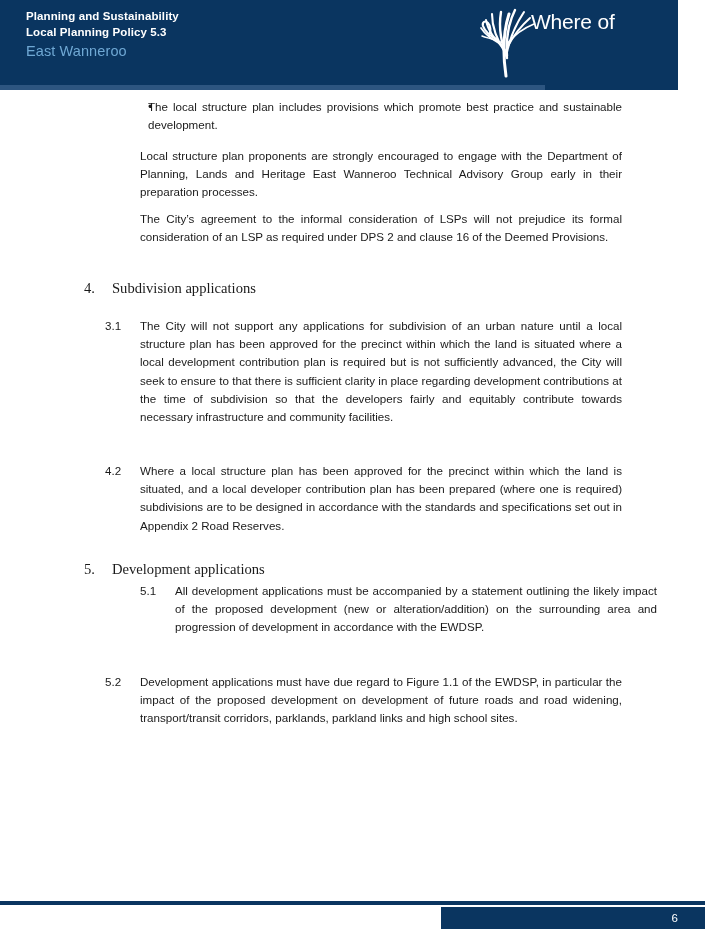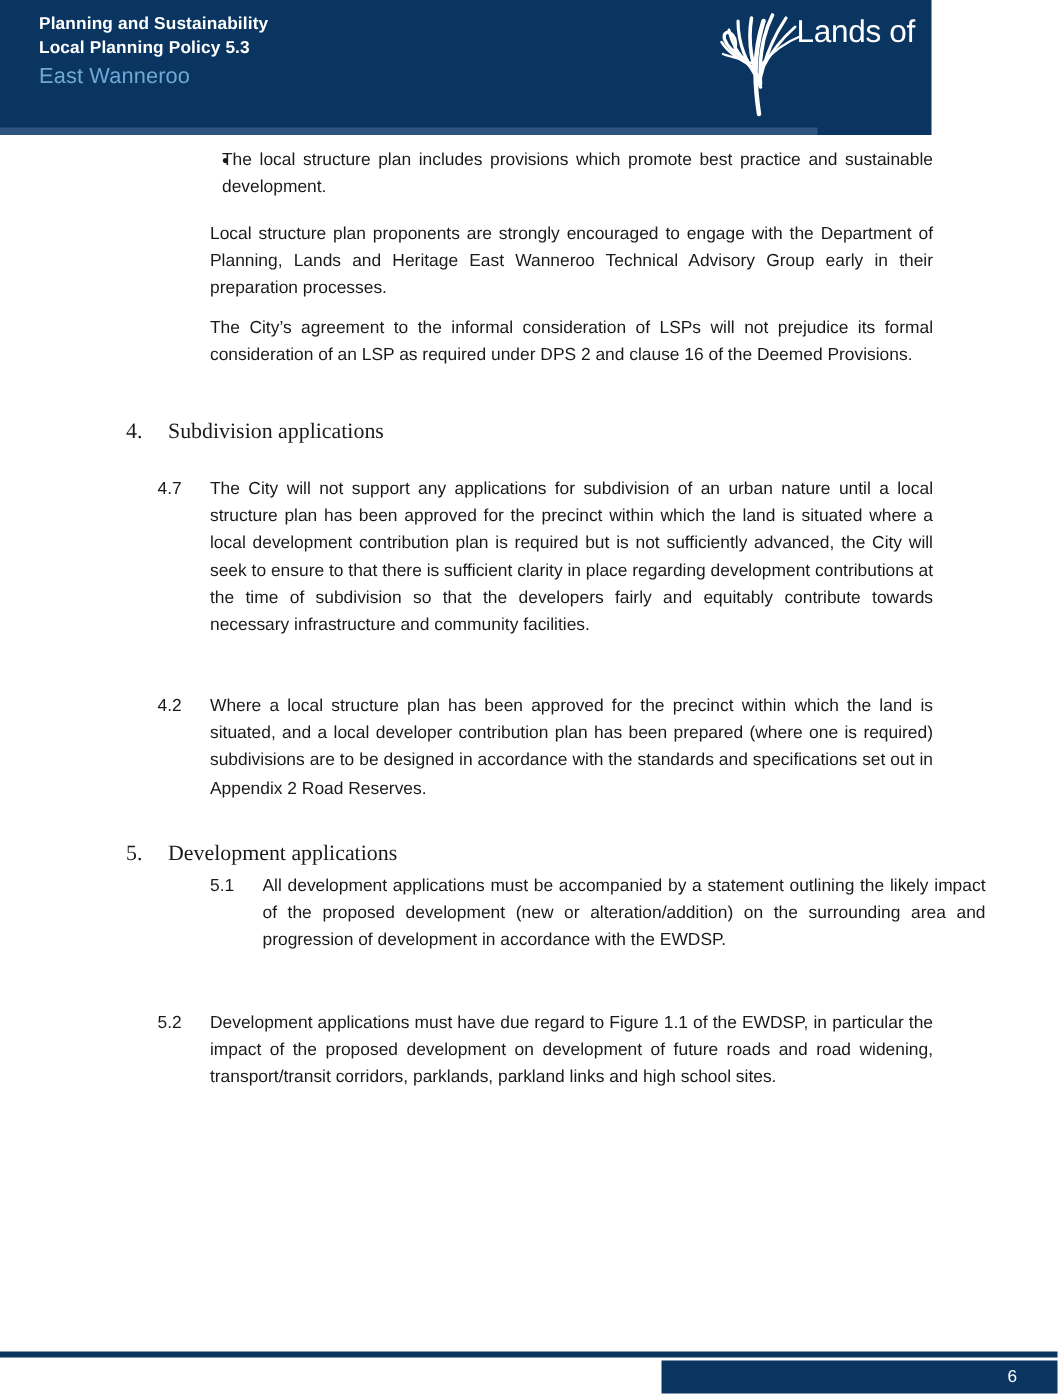--- a/index.html
+++ b/index.html
@@ -14,21 +14,21 @@
     color: #000000;
     position: relative;
     overflow: hidden;
   }
 
   
   .header {
     position: absolute;
     top: 0;
     left: 0;
-    width: 621px;
+    width: 678px;
     height: 90px;
     background: #0a3560;
   }
   .header-accent {
     position: absolute;
     top: 85px;
     left: 0;
     width: 545px;
     height: 5px;
     background: #2d5580;
@@ -204,42 +204,42 @@
         <path d="M31 46 C34 32 40 18 48 6" stroke-width="2.1"></path>
         <path d="M29 44 C20 34 12 26 10 14" stroke-width="1.9"></path>
         <path d="M31 42 C37 30 45 20 54 12" stroke-width="1.9"></path>
         <path d="M28 40 C18 34 10 30 5 22" stroke-width="1.7"></path>
         <path d="M31 38 C39 28 48 22 58 18" stroke-width="1.6"></path>
         <path d="M27 37 C18 33 11 32 6 30" stroke-width="1.5"></path>
         <path d="M22 34 C14 30 9 26 7 20 C6 16 9 14 12 17 C15 20 15 26 13 30" stroke-width="2.2"></path>
       </g>
     </svg>
     <div class="logo-text">
-      <div class="logo-city">Lands of</div>
+      <div class="logo-city">Where of</div>
     </div>
   </div>
 </div>
 
 <div class="content">
 
   <div class="bullet-row" style="left:148px; top:8px; width:474px;">
     <span class="bullet-mark">•</span>
     <span class="bullet-text">The local structure plan includes provisions which promote best practice and sustainable development.</span>
   </div>
 
   <div class="para" style="left:140px; top:57px; width:482px;">Local structure plan proponents are strongly encouraged to engage with the Department of Planning, Lands and Heritage East Wanneroo Technical Advisory Group early in their preparation processes.</div>
 
   <div class="para" style="left:140px; top:120px; width:482px;">The City’s agreement to the informal consideration of LSPs will not prejudice its formal consideration of an LSP as required under DPS 2 and clause 16 of the Deemed Provisions.</div>
 
   <div class="section-head" style="left:84px; top:188px;">
     <span class="section-num">4.</span><span>Subdivision applications</span>
   </div>
 
   <div class="clause" style="left:105px; top:227px; width:517px;">
-    <span class="clause-num">4.7</span>
+    <span class="clause-num">3.1</span>
     <span class="clause-text">The City will not support any applications for subdivision of an urban nature until a local structure plan has been approved for the precinct within which the land is situated where a local development contribution plan is required but is not sufficiently advanced, the City will seek to ensure to that there is sufficient clarity in place regarding development contributions at the time of subdivision so that the developers fairly and equitably contribute towards necessary infrastructure and community facilities.</span>
   </div>
 
   <div class="clause" style="left:105px; top:372px; width:517px;">
     <span class="clause-num">4.2</span>
     <span class="clause-text">Where a local structure plan has been approved for the precinct within which the land is situated, and a local developer contribution plan has been prepared (where one is required) subdivisions are to be designed in accordance with the standards and specifications set out in Appendix 2 Road Reserves.</span>
   </div>
 
   <div class="section-head" style="left:84px; top:453px;margin-top:16px;">
     <span class="section-num">5.</span><span>Development applications</span>

